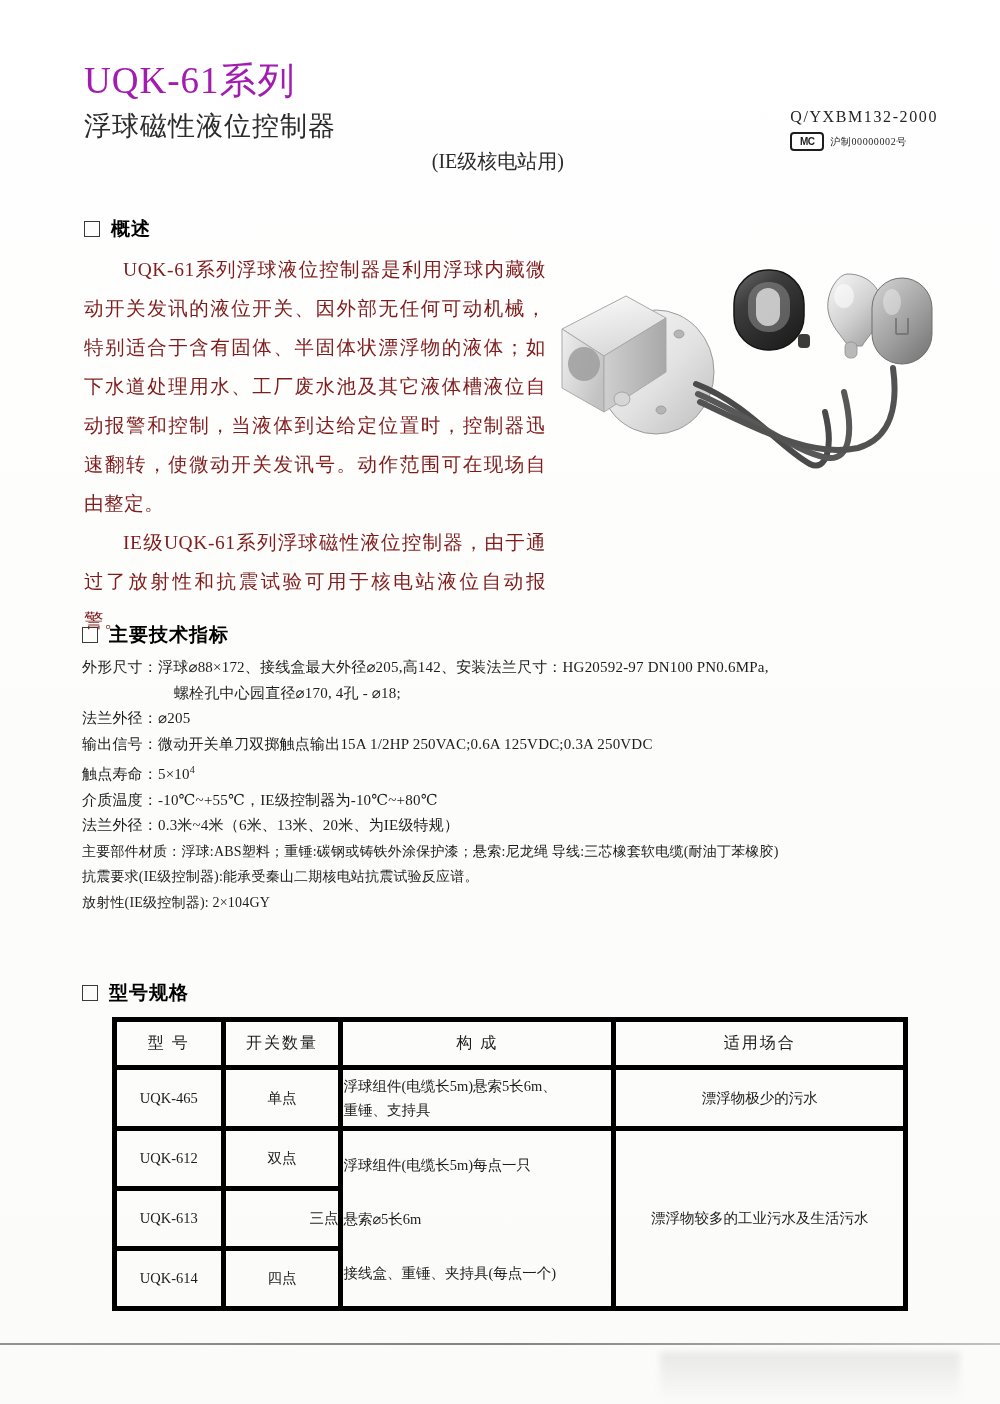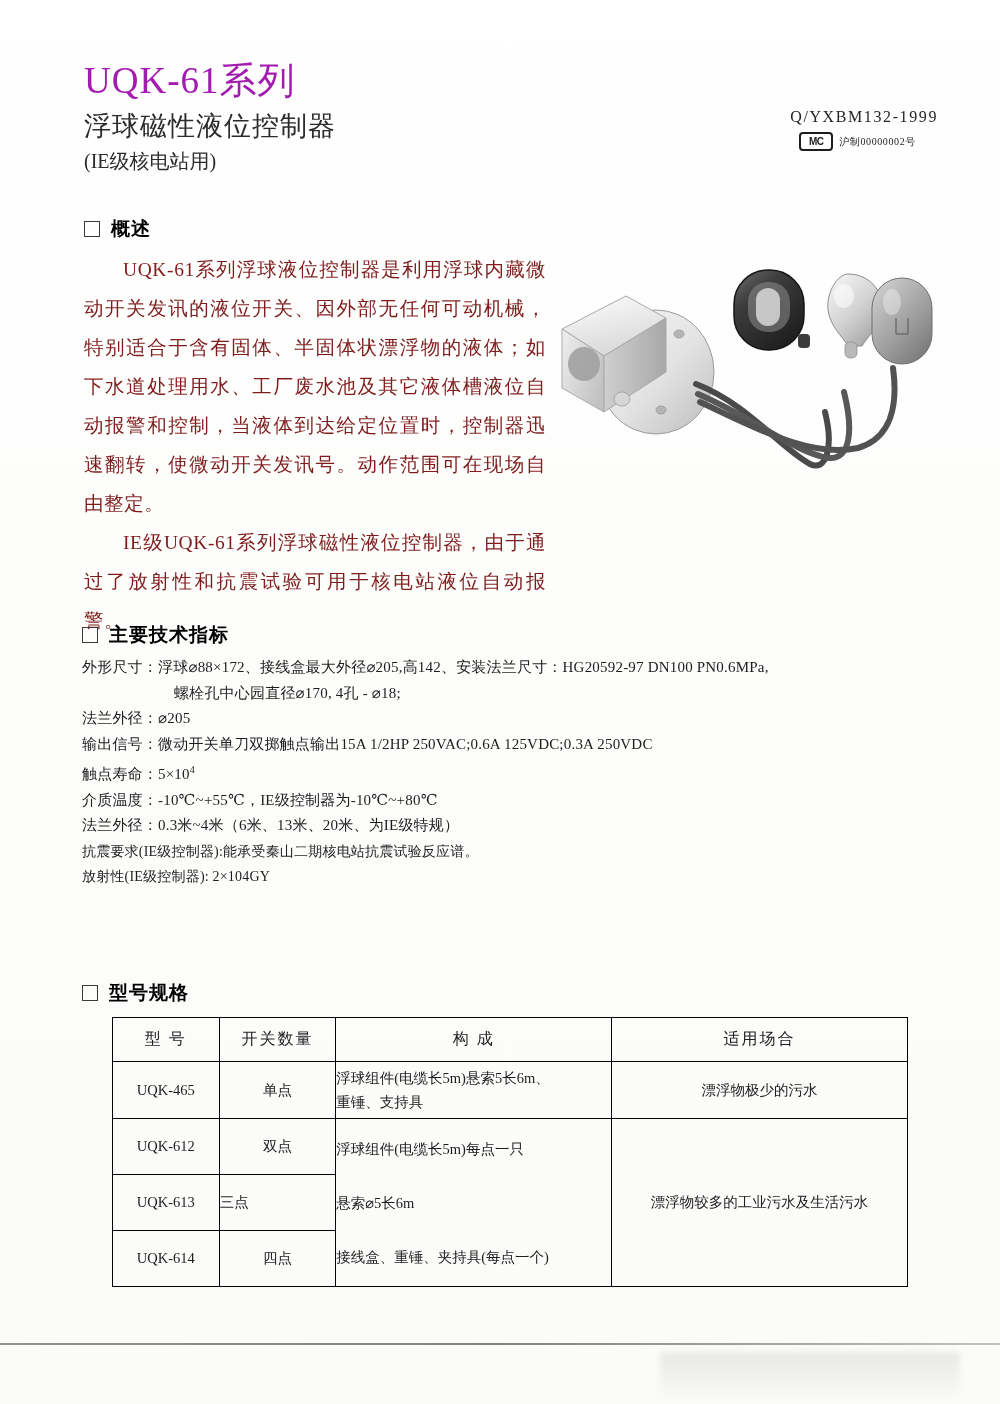--- a/index.html
+++ b/index.html
@@ -44,20 +44,21 @@
     letter-spacing: 1px;
     color: #2b2b2b;
     line-height: 1.5;
     white-space: nowrap;
   }
   .title-line3 {
     font-size: 20px;
     color: #2b2b2b;
     line-height: 1.5;
     white-space: nowrap;
+    text-align: right;
   }
 
   .std-block {
     position: absolute;
     right: 62px;
     top: 108px;
     text-align: left;
   }
   .std-code {
     font-size: 16px;
@@ -80,21 +81,20 @@
     height: 15px;
     border: 2px solid #1d1d1d;
     border-radius: 4px;
     font-family: "Liberation Sans", sans-serif;
     font-size: 10px;
     font-weight: bold;
     letter-spacing: -0.5px;
     color: #1d1d1d;
     background: #fff;
     line-height: 1;
-    margin-left: 9px;
   }
   .std-num {
     font-size: 10px;
     letter-spacing: 0.6px;
     color: #242424;
   }
 
   
   .sec-head {
     position: absolute;
@@ -174,21 +174,21 @@
     top: 1017px;
     width: 796px;
   }
   table.models {
     border-collapse: collapse;
     width: 796px;
     font-size: 14.5px;
     color: #1d1d1d;
   }
   table.models td, table.models th {
-    border: 1px solid #000000;
+    border: 5px solid #000000;
     padding: 0;
     font-weight: normal;
   }
   table.models .hd {
     height: 43px;
     text-align: center;
     font-size: 16px;
     letter-spacing: 2px;
   }
   .c-model   { width: 106px; text-align: center; }
@@ -229,21 +229,21 @@
 <div class="page">
   <div class="paper-tint"></div>
 
   <div class="title-block">
     <div class="title-line1">UQK-61系列</div>
     <div class="title-line2">浮球磁性液位控制器</div>
     <div class="title-line3">(IE级核电站用)</div>
   </div>
 
   <div class="std-block">
-    <div class="std-code">Q/YXBM132-1999</div>
+    <div class="std-code">Q/YXBM132-2000</div>
     <div class="std-row2">
       <span class="mc-badge">MC</span>
       <span class="std-num">沪制00000002号</span>
     </div>
   </div>
 
   <div class="sec-head" style="left:84px; top:216px;">
     <span class="sq"></span>
     <span>概述</span>
   </div>
@@ -326,20 +326,21 @@
   </div>
 
   <div class="specs">
     <div class="row">外形尺寸：浮球⌀88×172、接线盒最大外径⌀205,高142、安装法兰尺寸：HG20592-97 DN100 PN0.6MPa,</div>
     <div class="row indent">螺栓孔中心园直径⌀170, 4孔 - ⌀18;</div>
     <div class="row">法兰外径：⌀205</div>
     <div class="row">输出信号：微动开关单刀双掷触点输出15A 1/2HP 250VAC;0.6A 125VDC;0.3A 250VDC</div>
     <div class="row"><span>触点寿命：</span><span>5×10</span><span class="sup">4</span></div>
     <div class="row">介质温度：-10℃~+55℃，IE级控制器为-10℃~+80℃</div>
     <div class="row">法兰外径：0.3米~4米（6米、13米、20米、为IE级特规）</div>
+    <div class="row small">主要部件材质：浮球:ABS塑料；重锤:碳钢或铸铁外涂保护漆；悬索:尼龙绳 导线:三芯橡套软电缆(耐油丁苯橡胶)</div>
     <div class="row small">抗震要求(IE级控制器):能承受秦山二期核电站抗震试验反应谱。</div>
     <div class="row small">放射性(IE级控制器): 2×104GY</div>
   </div>
 
   <div class="sec-head" style="left:82px; top:980px;">
     <span class="sq"></span>
     <span>型号规格</span>
   </div>
 
   <div class="tbl-wrap">
@@ -369,21 +370,21 @@
           <td class="compose-spread c-compose" rowspan="3">
             <div>浮球组件(电缆长5m)每点一只</div>
             <div>悬索⌀5长6m</div>
             <div>接线盒、重锤、夹持具(每点一个)</div>
           </td>
           <td class="cellpad c-use" rowspan="3">漂浮物较多的工业污水及生活污水</td>
         </tr>
 
         <tr>
           <td class="cellpad rowh2 c-model" style="text-align:center;">UQK-613</td>
-          <td class="cellpad rowh2 c-switch" style="text-align:left;font-family:Liberation Serif, serif;">三点</td>
+          <td class="cellpad rowh2 c-switch" style="text-align:right;font-family:Liberation Serif, serif;">三点</td>
         </tr>
 
         <tr>
           <td class="cellpad rowh2 c-model" style="text-align:center;">UQK-614</td>
           <td class="cellpad rowh2 c-switch" style="text-align:center;">四点</td>
         </tr>
       </tbody>
     </table>
   </div>
 

